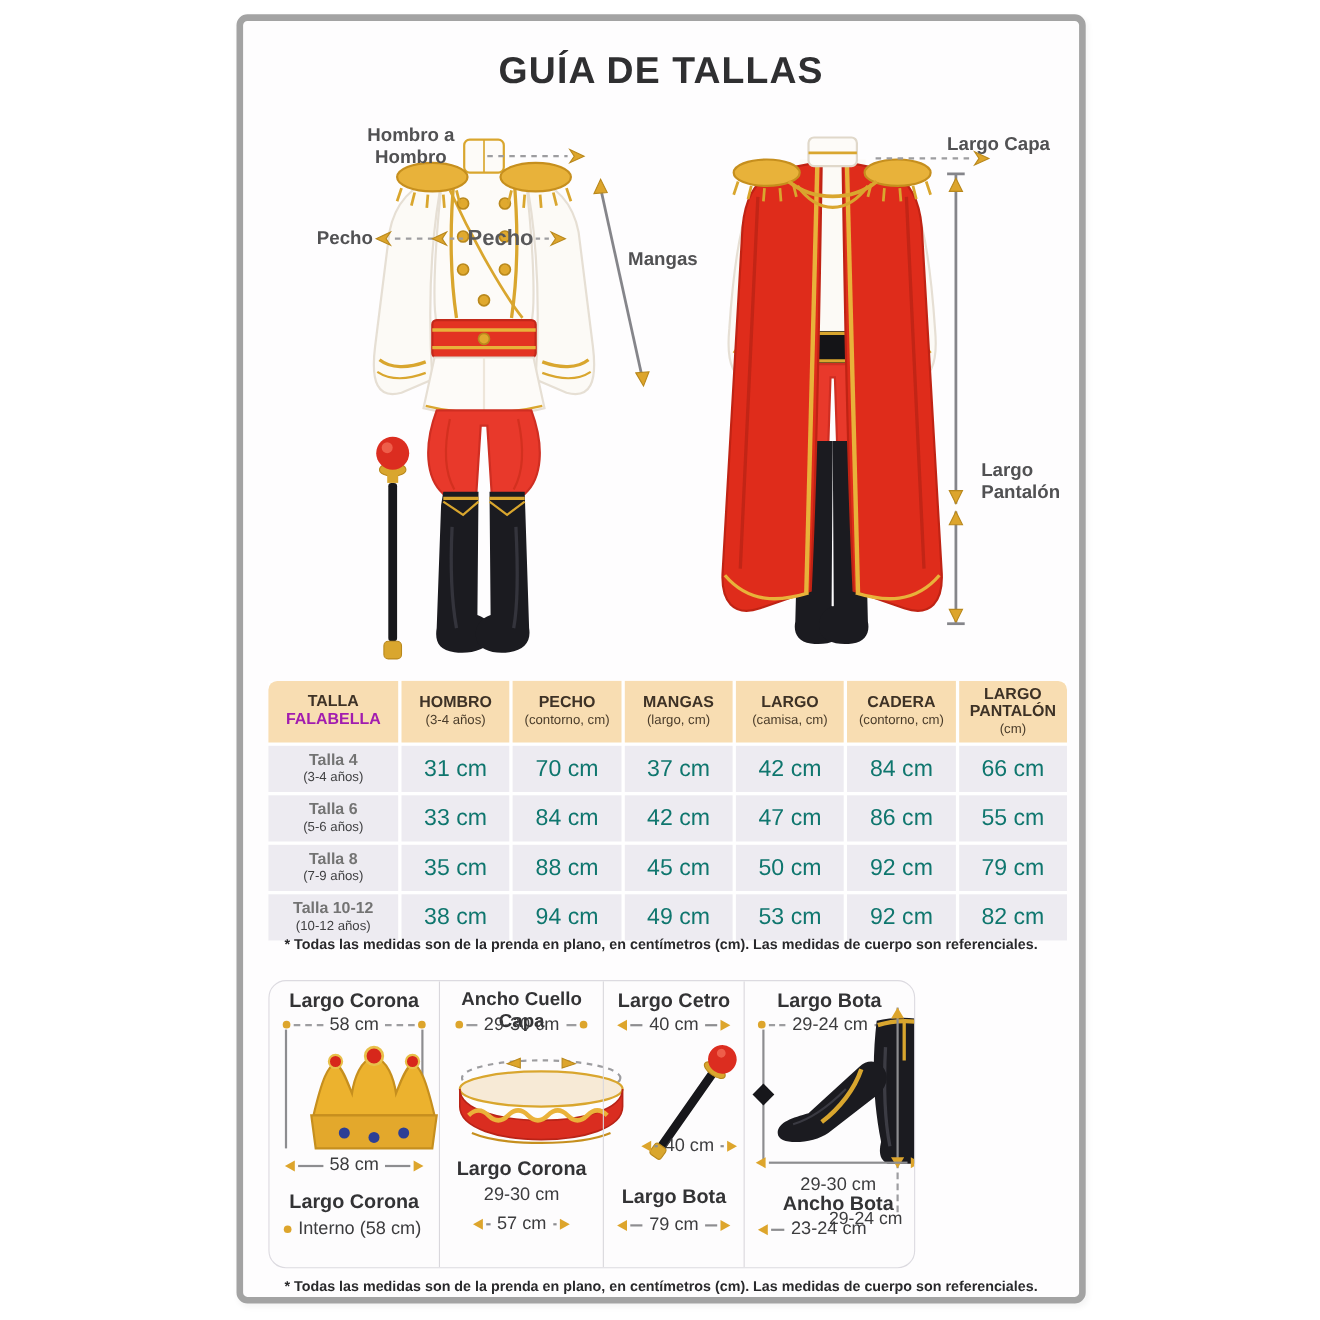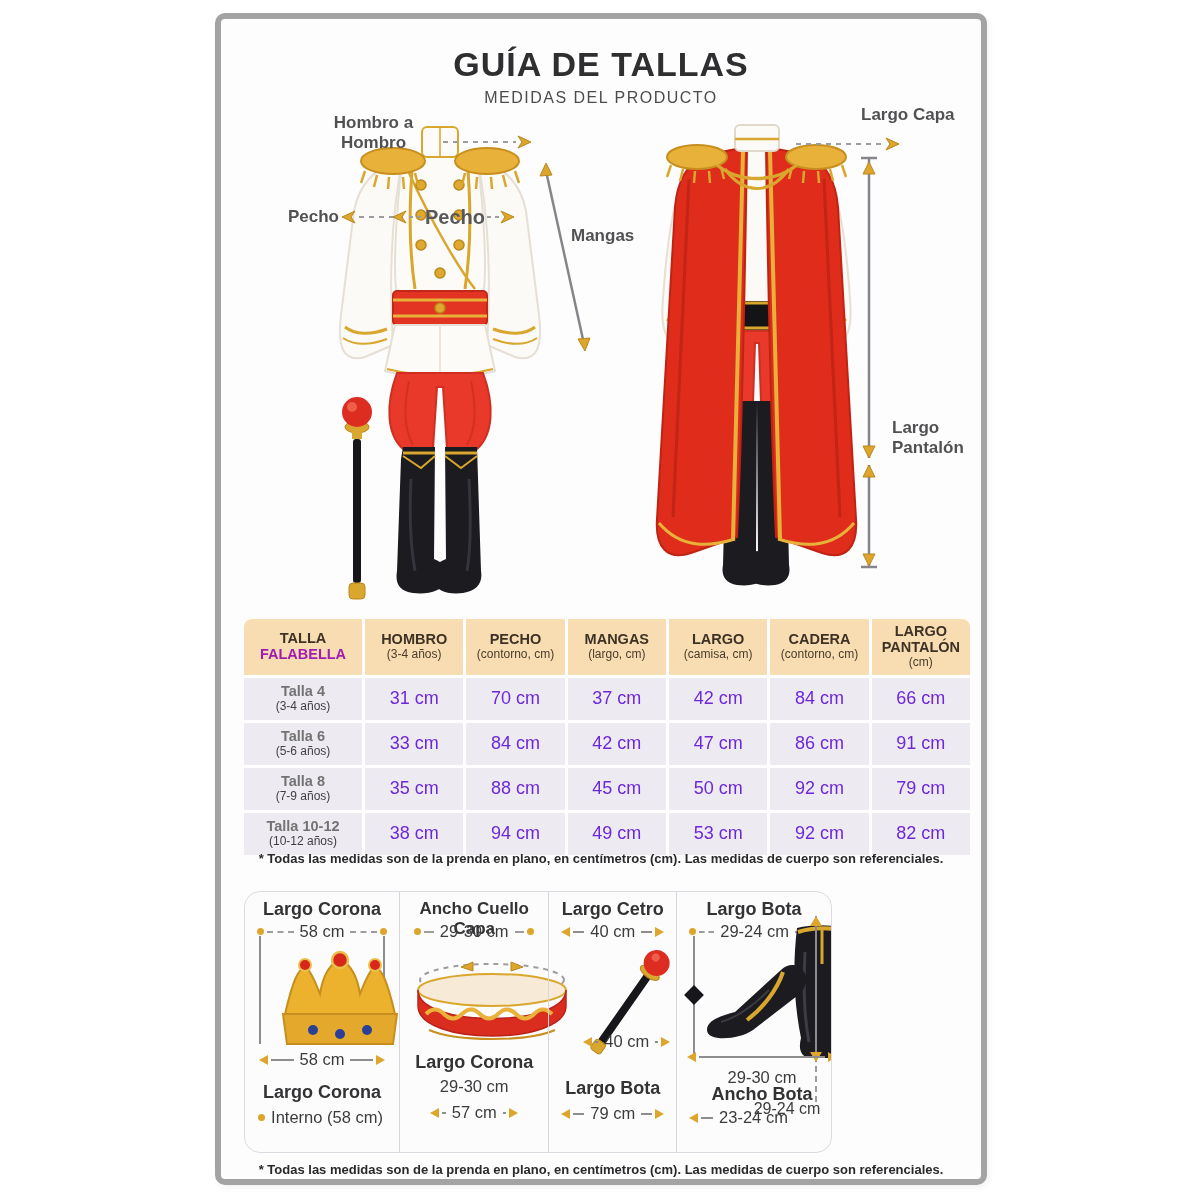--- a/index.html
+++ b/index.html
@@ -11,21 +11,21 @@
   .page-subtitle { left:0; right:0; top:70px; text-align:center; font-size:16px; letter-spacing:1.5px; color:#4c4c4e; font-weight:400; }
   .diag-label { font-size:17px; font-weight:700; color:#515153; line-height:1.15; }
   .pecho-center { font-size:20px; color:#58585a; }
   svg { display:block; }
   
   .size-table { left:23px; top:600px; width:726px; display:grid; grid-template-columns:118px repeat(6,1fr); gap:3px; background:#fff; }
   .th { background:#f8ddb2; min-height:47px; display:flex; flex-direction:column; align-items:center; justify-content:center; padding:5px 2px; text-align:center; }
   .th .t1 { font-size:14.5px; font-weight:700; color:#3e3226; line-height:1.1; }
   .th .t2 { font-size:12px; color:#4a3c2a; line-height:1.15; }
   .td { background:#edebf1; height:42px; display:flex; flex-direction:column; align-items:center; justify-content:center; text-align:center; }
-  .td .val { font-size:18px; color:#6d28d9; }
+  .td .val { font-size:21px; color:#0f766e; }
   .td .size { font-size:14.5px; font-weight:700; color:#737373; line-height:1.1; }
   .td .age { font-size:12px; color:#3f3f41; line-height:1.1; }
   .th:nth-child(1){ border-top-left-radius:8px; } .th:nth-child(7){ border-top-right-radius:8px; }
   .footnote { left:0; right:0; text-align:center; font-size:13px; font-weight:700; color:#29292b; }
   
   .acc-box { left:23px; top:872px; width:588px; height:262px; border:1px solid #dcdae0; border-radius:16px; background:#fdfcfd; display:flex; overflow:hidden; }
   .panel { position:relative; height:100%; }
   .panel + .panel { border-left:1px solid #d9d7dc; }
   .p-title { position:absolute; left:0; right:0; top:7px; text-align:center; font-size:18px; font-weight:700; color:#333335; }
   .meas { position:absolute; display:flex; align-items:center; justify-content:center; gap:3px; font-size:16.5px; color:#3c3c3e; }
@@ -39,21 +39,20 @@
   .vdash { position:absolute; width:0; border-left:2px dashed #9d9da0; }
   .bold-cap { font-weight:700; font-size:18px; color:#333335; text-align:center; position:absolute; left:0; right:0; }
   .plain-meas { font-size:16.5px; color:#3c3c3e; text-align:center; position:absolute; left:0; right:0; }
 </style>
 </head>
 <body>
 
 <div class="card">
 
   <div class="abs page-title">GUÍA DE TALLAS</div>
-  <div class="abs page-subtitle">MEDIDAS DEL PRODUCTO</div>
 
   <svg class="abs" style="left:88px; top:100px;" width="262" height="492" viewBox="0 0 262 492">
 
     <path d="M94,38 C64,50 50,66 45,92 L32,196 C28,228 34,244 56,238 L84,226 C80,160 82,96 94,38 Z" fill="#fcfaf6" stroke="#e6dfd4" stroke-width="2"></path>
     <path d="M168,38 C198,50 212,66 217,92 L230,196 C234,228 228,244 206,238 L178,226 C182,160 180,96 168,38 Z" fill="#fcfaf6" stroke="#e6dfd4" stroke-width="2"></path>
     <path d="M36,208 C46,216 62,216 78,210" fill="none" stroke="#d9a62e" stroke-width="3"></path>
     <path d="M34,219 C46,227 62,226 78,220" fill="none" stroke="#d9a62e" stroke-width="2"></path>
     <path d="M226,208 C216,216 200,216 184,210" fill="none" stroke="#d9a62e" stroke-width="3"></path>
     <path d="M228,219 C216,227 200,226 184,220" fill="none" stroke="#d9a62e" stroke-width="2"></path>
 
@@ -174,21 +173,21 @@
     <line x1="640" y1="548" x2="656" y2="548" stroke="#85858a" stroke-width="2.5"></line>
   </svg>
 
   <div class="abs diag-label" style="left:85px; top:94px; width:135px; text-align:center;">
     <div>Hombro a</div>
     <div>Hombro</div>
   </div>
   <div class="abs diag-label" style="left:58px; top:188px; width:60px; text-align:right;">Pecho</div>
   <div class="abs diag-label pecho-center" style="left:201px; top:187px; width:66px; text-align:center;">Pecho</div>
   <div class="abs diag-label" style="left:350px; top:207px;">Mangas</div>
-  <div class="abs diag-label" style="left:640px; top:86px; width:110px;">Largo Capa</div>
+  <div class="abs diag-label" style="left:640px; top:102px; width:110px;">Largo Capa</div>
   <div class="abs diag-label" style="left:671px; top:399px; width:95px;">
     <div>Largo</div>
     <div>Pantalón</div>
   </div>
 
   <div class="abs size-table">
     <div class="th">
         <span class="t1">TALLA</span>
         <span class="t2" style="font-weight:700; font-size:14.5px; color:#a21caf;">FALABELLA</span>
       </div>
@@ -253,21 +252,21 @@
     <div class="td">
         <span class="val">42 cm</span>
       </div>
     <div class="td">
         <span class="val">47 cm</span>
       </div>
     <div class="td">
         <span class="val">86 cm</span>
       </div>
     <div class="td">
-        <span class="val">91 cm</span>
+        <span class="val">55 cm</span>
       </div>
 
     <div class="td">
         <span class="size">Talla 8</span>
         <span class="age">(7-9 años)</span>
       </div>
     <div class="td">
         <span class="val">35 cm</span>
       </div>
     <div class="td">

